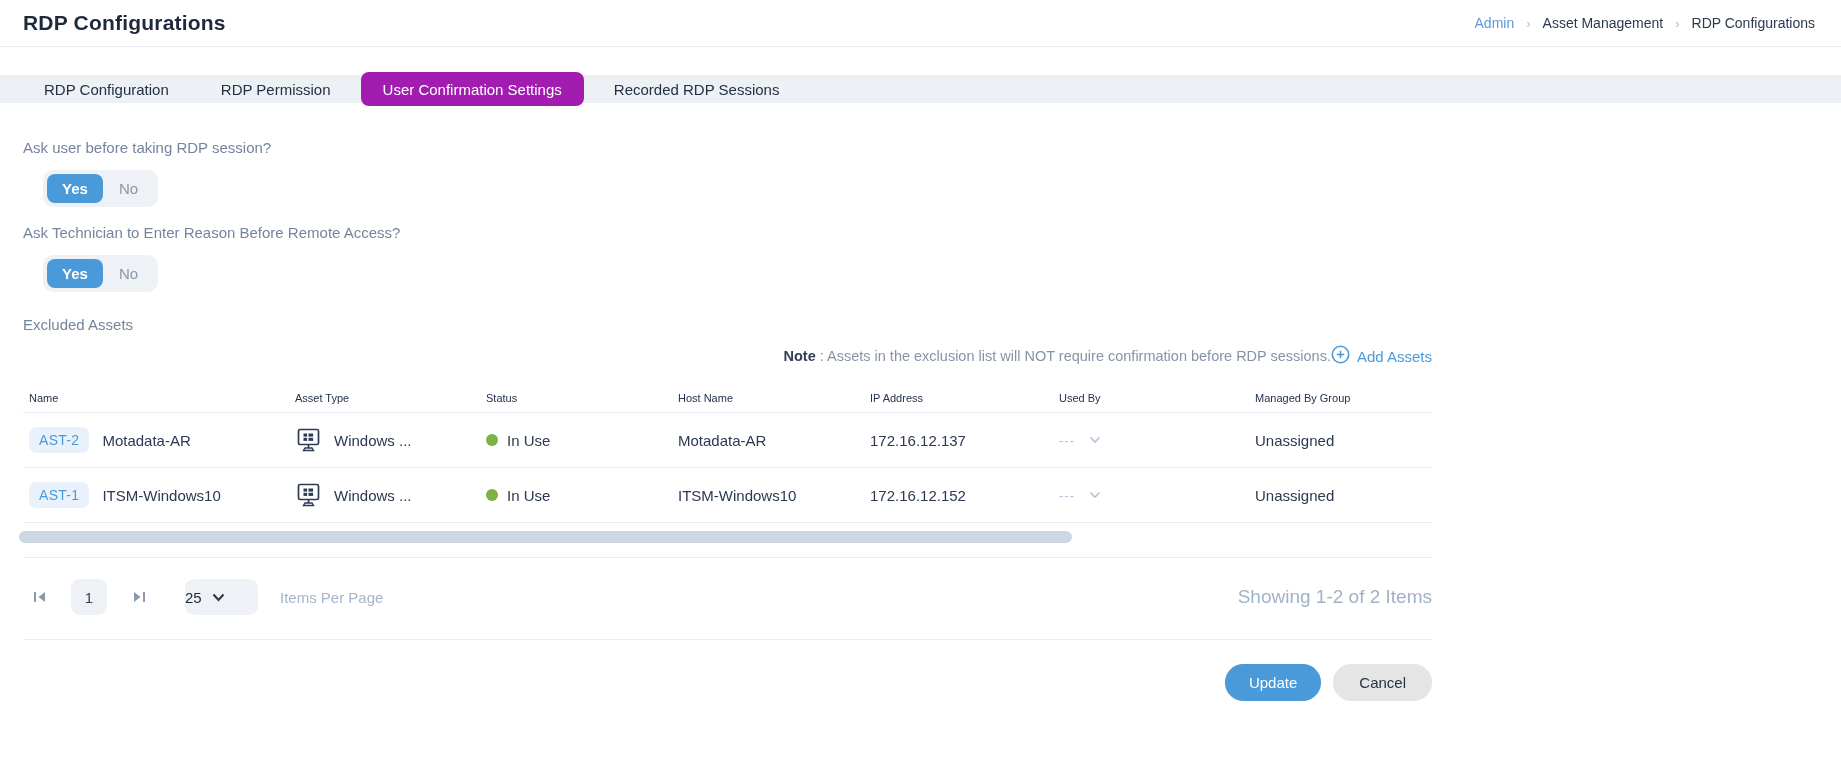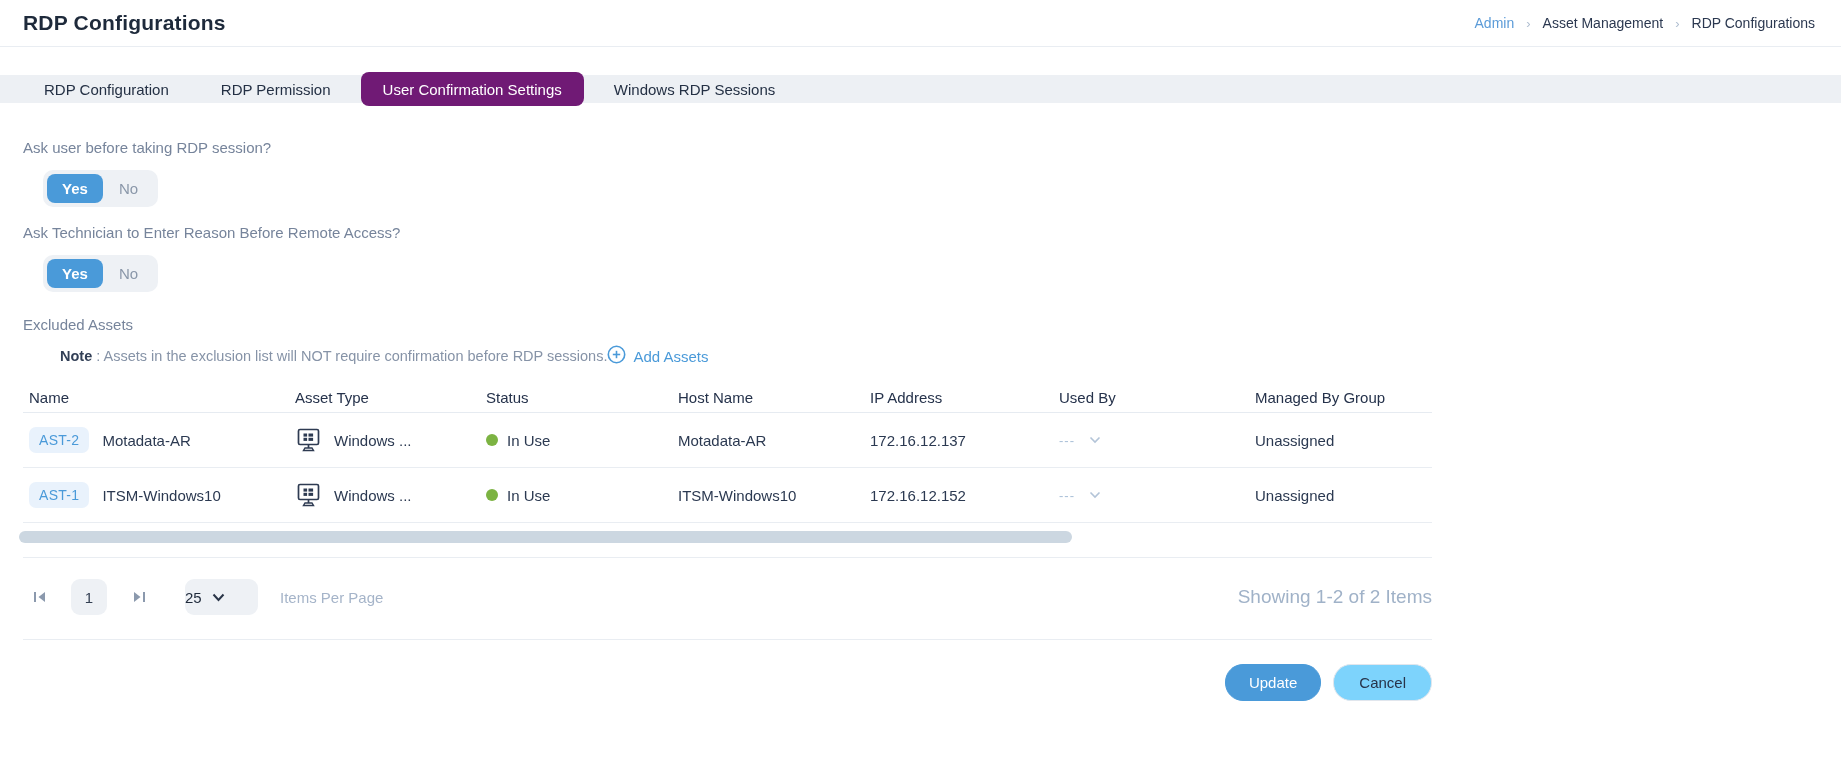--- a/index.html
+++ b/index.html
@@ -14,48 +14,48 @@
   .breadcrumb { display: flex; align-items: center; gap: 12px; font-size: 14px; }
   .bc-link { color: #5b9bd8; cursor: pointer; }
   .bc-item { color: #2b3850; }
   .bc-sep { color: #aebdd0; font-size: 13px; }
 
   
   .tabbar { margin-top: 28px; height: 28px; background: #edf0f4; display: flex; align-items: center;
             padding-left: 22px; gap: 8px; }
   .tab { height: 34px; display: flex; align-items: center; padding: 0 22px; font-size: 15px;
          color: #243044; cursor: pointer; border-radius: 8px; white-space: nowrap; }
-  .tab.active { background: #701a75; color: #ffffff; }
+  .tab.active { background: #a21caf; color: #ffffff; }
 
   
   .content { padding: 0 12px 0 23px; }
   .inner { width: 1409px; }
 
   .question { margin-top: 36px; font-size: 15px; color: #76849b; }
   .question.second { margin-top: 17px; }
   .toggle-group { margin-top: 14px; display: inline-flex; align-items: center; background: #eef1f5;
                   border-radius: 10px; padding: 4px; margin-left: 20px; }
   .toggle { border: none; background: transparent; font-family: inherit; font-size: 15px; cursor: pointer;
             padding: 6px 15px; border-radius: 8px; color: #8a97a9; }
   .toggle.on { background: #4a9ad9; color: #fff; font-weight: 700; }
   .toggle.off { padding: 6px 16px; }
 
   .excluded-heading { margin-top: 24px; font-size: 15px; color: #76849b; }
 
-  .note-row { margin-top: 12px; display: flex; align-items: center; justify-content: flex-start; margin-left: 37px; }
+  .note-row { margin-top: 12px; display: flex; align-items: center; justify-content: flex-end; }
   .note { font-size: 14.5px; color: #8693a7; }
   .note b { color: #323f56; font-weight: 700; }
   .add-assets { display: inline-flex; align-items: center; gap: 7px; color: #4a9ad9; font-size: 15px;
                 cursor: pointer; text-decoration: none; }
 
   
   .table { margin-top: 16px; }
   .tgrid { display: grid; grid-template-columns: 266px 191px 192px 192px 189px 196px 183px; align-items: center; }
   .thead { height: 30px; border-bottom: 1px solid #e6ebf1; }
-  .th { font-size: 15px; color: #25324b; padding-left: 6px; font-weight: 400; }
+  .th { font-size: 11px; color: #25324b; padding-left: 6px; font-weight: 400; }
   .trow { height: 55px; border-bottom: 1px solid #e9edf2; }
   .td { font-size: 15px; color: #2b3951; padding-left: 6px; display: flex; align-items: center; }
   .asset-badge { background: #e9f2fc; color: #4a9ad9; font-size: 14px; padding: 5px 10px;
                  border-radius: 7px; margin-right: 13px; letter-spacing: .3px; }
   .type-icon { margin-right: 12px; display: inline-flex; }
   .dot { width: 12px; height: 12px; border-radius: 50%; margin-right: 9px; display: inline-block; }
   .used-by { color: #a9c0d8; letter-spacing: 1px; font-size: 13px; }
   .used-caret { margin-left: 14px; display: inline-flex; }
 
   .hscroll-zone { position: relative; height: 34px; }
@@ -73,21 +73,21 @@
              display: inline-flex; align-items: center; justify-content: flex-start; gap: 10px;
              font-size: 15px; color: #1f2a3b; cursor: pointer; }
   .pg-size-label { margin-left: 22px; font-size: 15px; color: #a5b4c9; }
   .pg-summary { margin-left: auto; font-size: 19px; color: #a0b2c8; }
   .pager-divider { margin-top: 24px; }
 
   
   .footer-actions { margin-top: 24px; display: flex; justify-content: flex-end; gap: 12px; }
   .btn { height: 37px; border-radius: 18px; font-family: inherit; font-size: 15px; cursor: pointer; }
   .btn-primary { background: #4a9ad9; border: 1px solid #4a9ad9; color: #fff; padding: 0 23px; }
-  .btn-secondary { background: #7dd3fc; border: 1px solid #e1e6ed; color: #273349; padding: 0 25px; }
+  .btn-secondary { background: #e5e5e5; border: 1px solid #e1e6ed; color: #273349; padding: 0 25px; }
 </style>
 </head>
 <body>
 
 <div class="page">
 
   <header class="topbar">
     <h1 class="page-title">RDP Configurations</h1>
     <nav class="breadcrumb">
       <span class="bc-link">Admin</span>
@@ -95,21 +95,21 @@
       <span class="bc-item">Asset Management</span>
       <span class="bc-sep">›</span>
       <span class="bc-item">RDP Configurations</span>
     </nav>
   </header>
 
   <div class="tabbar">
     <div class="tab">RDP Configuration</div>
     <div class="tab">RDP Permission</div>
     <div class="tab active">User Confirmation Settings</div>
-    <div class="tab">Windows RDP Sessions</div>
+    <div class="tab">Recorded RDP Sessions</div>
   </div>
 
   <main class="content">
 
     
     <div class="question">Ask user before taking RDP session?</div>
     <div class="toggle-group">
       <button class="toggle on">Yes</button>
       <button class="toggle off">No</button>
     </div>

